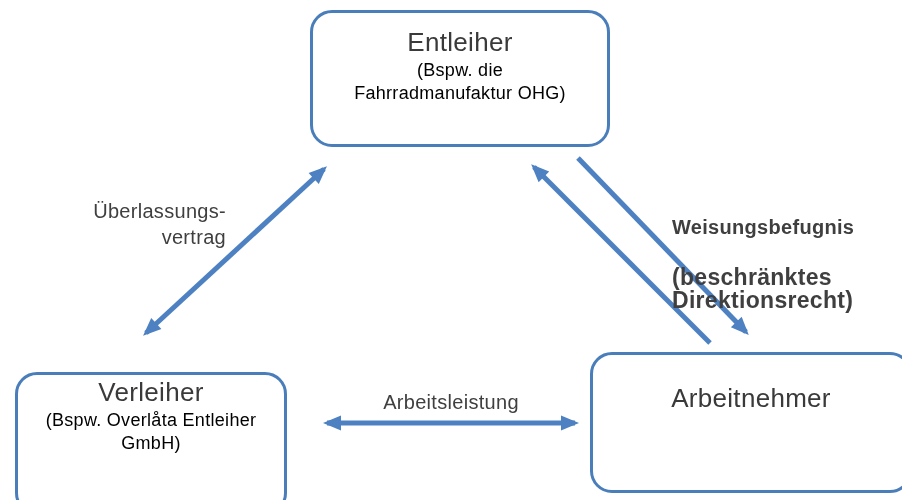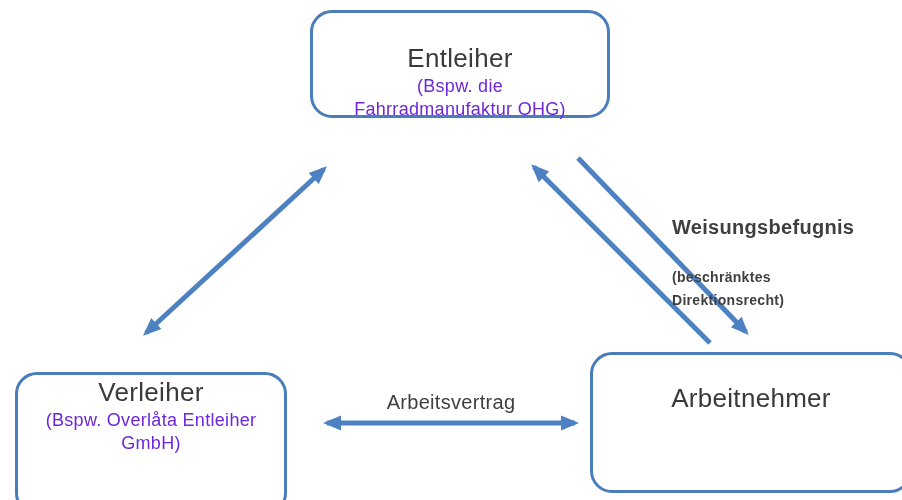--- a/index.html
+++ b/index.html
@@ -30,38 +30,38 @@
   }
   .node .title {
     font-size: 26px;
     line-height: 34px;
     color: #3a3a3a;
   }
   .node .subtitle {
     font-size: 18px;
     line-height: 23px;
     white-space: pre-line;
-    color: #6d28d9;
+    color: #000000;
   }
-  #node-entleiher   { left: 310px; top: 10px;  width: 300px; height: 108px; padding-top: 28px; }
+  #node-entleiher   { left: 310px; top: 10px;  width: 300px; height: 137px; padding-top: 12px; }
   #node-verleiher   { left: 15px;  top: 372px; width: 272px; height: 143px; }
   #node-arbeitnehmer{ left: 590px; top: 352px; width: 322px; height: 141px; padding-top: 26px; }
 
   .edge-label {
     position: absolute;
     font-size: 20px;
     line-height: 26px;
     letter-spacing: 0.3px;
     white-space: pre-line;
     color: #3f3f3f;
   }
   #label-ueberlassungsvertrag { left: 58px;  top: 198px; width: 168px; text-align: right; }
   #label-arbeitsleistung      { left: 444px; top: 254px; }
   #label-weisungsbefugnis     { left: 672px; top: 188px; text-align: left; font-weight: bold; }
-  #label-weisungsbefugnis .sub{ font-size: 14px; line-height: 23px; white-space: pre-line; }
+  #label-weisungsbefugnis .sub{ font-size: 23px; line-height: 23px; white-space: pre-line; }
   #label-arbeitsvertrag       { left: 331px; top: 389px; width: 240px; text-align: center; }
 
   svg.arrow-layer {
     position: absolute;
     left: 0; top: 0;
     width: 902px; height: 500px;
     pointer-events: none;
   }
   .edge-line {
     stroke: var(--arrow);
@@ -96,23 +96,25 @@
   <div class="node" id="node-verleiher">
     <div class="title">Verleiher</div>
     <div class="subtitle">(Bspw. Overlåta Entleiher
 GmbH)</div>
   </div>
 
   <div class="node" id="node-arbeitnehmer">
     <div class="title">Arbeitnehmer</div>
   </div>
 
+  <div class="edge-label" id="label-ueberlassungsvertrag">Überlassungs-
+vertrag</div>
 
 
   <div class="edge-label" id="label-weisungsbefugnis">
     <div>Weisungsbefugnis</div>
     <div class="sub">(beschränktes
 Direktionsrecht)</div>
   </div>
 
-  <div class="edge-label" id="label-arbeitsvertrag">Arbeitsvertrag</div>
+  <div class="edge-label" id="label-arbeitsvertrag">Arbeitsleistung</div>
 
 </div>
 
 </body></html>

